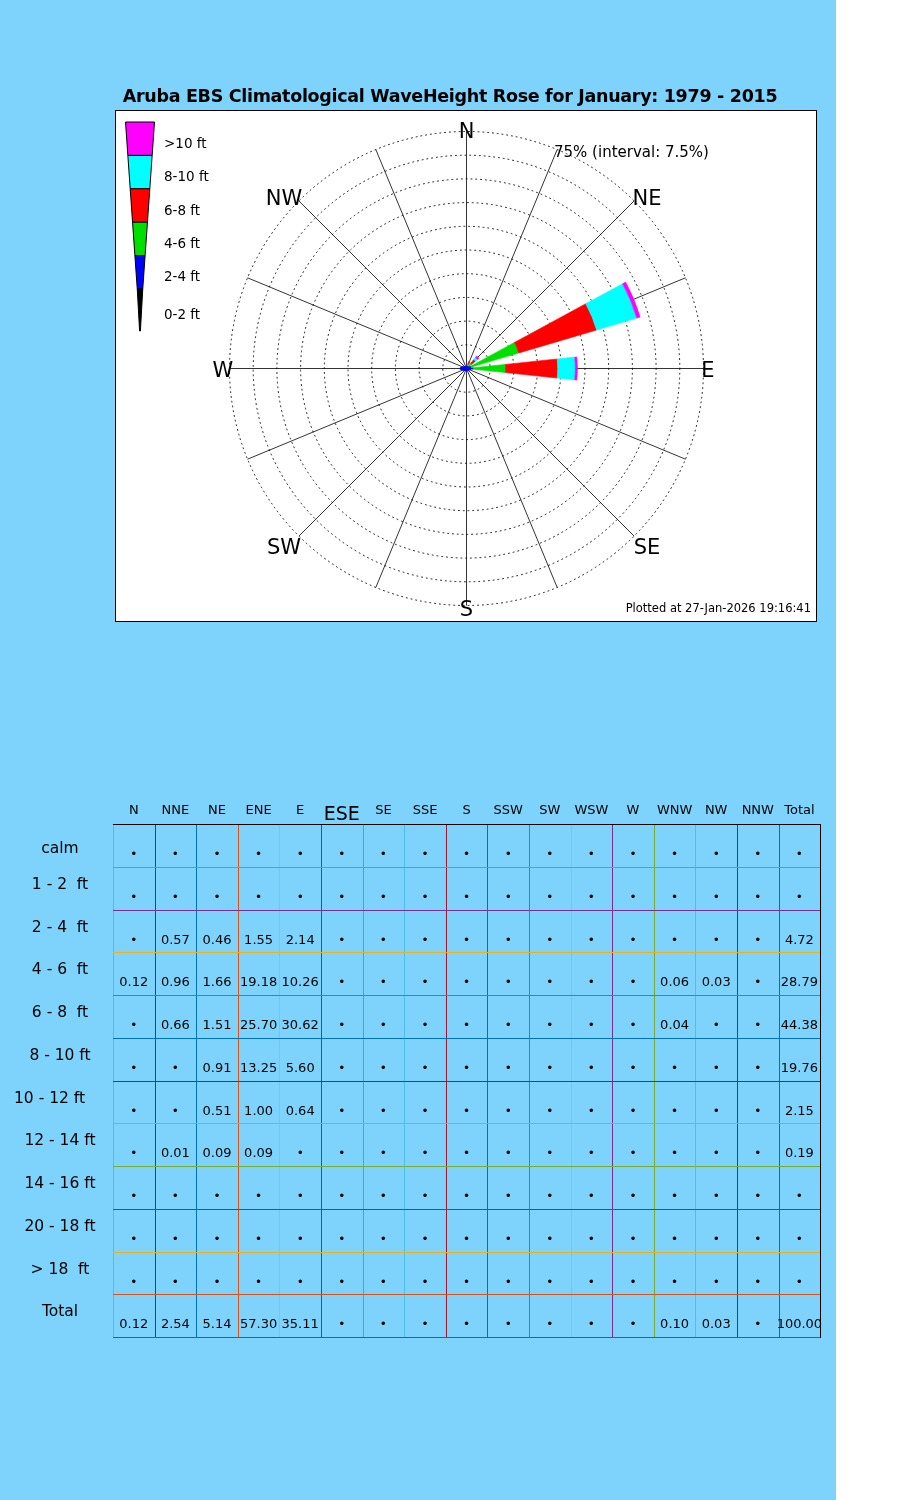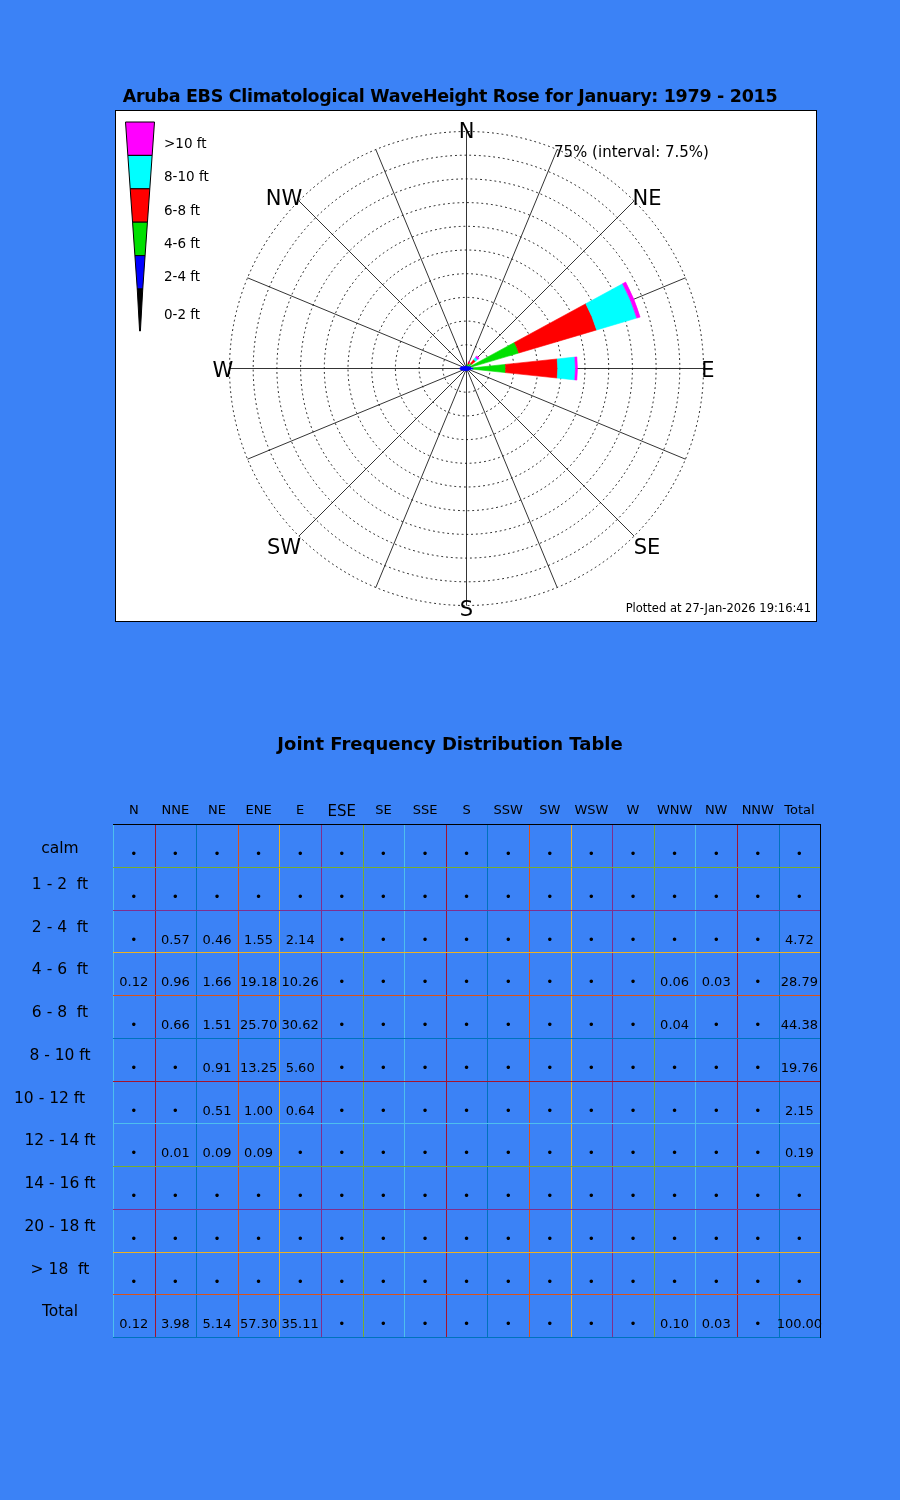--- a/index.html
+++ b/index.html
@@ -1,16 +1,16 @@
 <!DOCTYPE html>
 <html><head>
 <meta charset="utf-8">
 <style>
   html,body{margin:0;padding:0;background:#fff;}
-  .page{position:relative;width:900px;height:1500px;background:#3b82f6;overflow:hidden;
+  .page{position:relative;width:836px;height:1500px;background:#7dd3fc;overflow:hidden;
         font-family:"DejaVu Sans","Liberation Sans",sans-serif;color:#000;}
   .main-title{position:absolute;left:0;top:86px;width:900px;text-align:center;
         font-size:17.5px;font-weight:bold;letter-spacing:-0.3px;}
   .rose-box{position:absolute;left:115px;top:110px;width:700px;height:510px;
         border:1px solid #000;background:#fff;}
   .rose-box svg{display:block;}
   .table-title{position:absolute;left:0;top:733px;width:900px;text-align:center;
         font-size:18px;font-weight:bold;}
   #table-host{position:absolute;left:0;top:0;width:900px;height:1500px;}
   #table-host div{line-height:1.15;}
@@ -92,21 +92,20 @@
         <text x="48" y="103.5" font-size="13.5" fill="#000">6-8 ft</text>
         <polygon points="16.55,111.2 31.45,111.2 29.1,144.6 18.9,144.6" fill="#00E000" stroke="#000" stroke-width="1"></polygon>
         <text x="48" y="136.9" font-size="13.5" fill="#000">4-6 ft</text>
         <polygon points="18.9,144.6 29.1,144.6 26.75,178 21.25,178" fill="#0000FF" stroke="#000" stroke-width="1"></polygon>
         <text x="48" y="170.3" font-size="13.5" fill="#000">2-4 ft</text>
         <polygon points="21.25,178 26.75,178 24.4,220 23.6,220" fill="#000000" stroke="#000" stroke-width="1"></polygon>
         <text x="48" y="208.0" font-size="13.5" fill="#000">0-2 ft</text>
       </svg>
   </div>
 
-  <div class="table-title">Joint Frequency Distribution Table</div>
 
   <div id="table-host">
       <div style="position: absolute; left: 113px; top: 824px; width: 1px; height: 514px; background: rgb(77, 190, 238);"></div>
       <div style="position: absolute; left: 154.6px; top: 824px; width: 1px; height: 514px; background: rgb(162, 20, 47);"></div>
       <div style="position: absolute; left: 196.2px; top: 824px; width: 1px; height: 514px; background: rgb(0, 114, 189);"></div>
       <div style="position: absolute; left: 237.8px; top: 824px; width: 1px; height: 514px; background: rgb(217, 83, 25);"></div>
       <div style="position: absolute; left: 279.4px; top: 824px; width: 1px; height: 514px; background: rgb(237, 177, 32);"></div>
       <div style="position: absolute; left: 321px; top: 824px; width: 1px; height: 514px; background: rgb(126, 47, 142);"></div>
       <div style="position: absolute; left: 362.6px; top: 824px; width: 1px; height: 514px; background: rgb(119, 172, 48);"></div>
       <div style="position: absolute; left: 404.2px; top: 824px; width: 1px; height: 514px; background: rgb(77, 190, 238);"></div>
@@ -131,21 +130,21 @@
       <div style="position: absolute; left: 113px; top: 1251.5px; width: 708.2px; height: 1px; background: rgb(237, 177, 32);"></div>
       <div style="position: absolute; left: 113px; top: 1294.25px; width: 708.2px; height: 1px; background: rgb(217, 83, 25);"></div>
       <div style="position: absolute; left: 113px; top: 1337px; width: 708.2px; height: 1px; background: rgb(0, 114, 189);"></div>
       <div style="position: absolute; left: 113px; top: 824px; width: 708.2px; height: 1px; background: rgb(0, 0, 0);"></div>
       <div style="position: absolute; left: 820.2px; top: 824px; width: 1px; height: 514px; background: rgb(0, 0, 0);"></div>
       <div style="position: absolute; left: 133.8px; top: 803px; transform: translateX(-50%); font-size: 13px; white-space: nowrap;">N</div>
       <div style="position: absolute; left: 175.4px; top: 803px; transform: translateX(-50%); font-size: 13px; white-space: nowrap;">NNE</div>
       <div style="position: absolute; left: 217px; top: 803px; transform: translateX(-50%); font-size: 13px; white-space: nowrap;">NE</div>
       <div style="position: absolute; left: 258.6px; top: 803px; transform: translateX(-50%); font-size: 13px; white-space: nowrap;">ENE</div>
       <div style="position: absolute; left: 300.2px; top: 803px; transform: translateX(-50%); font-size: 13px; white-space: nowrap;">E</div>
-      <div style="position: absolute; left: 341.8px; top: 803px; transform: translateX(-50%); font-size: 15px; white-space: nowrap;">ESE</div>
+      <div style="position: absolute; left: 341.8px; top: 803px; transform: translateX(-50%); font-size: 19px; white-space: nowrap;">ESE</div>
       <div style="position: absolute; left: 383.4px; top: 803px; transform: translateX(-50%); font-size: 13px; white-space: nowrap;">SE</div>
       <div style="position: absolute; left: 425px; top: 803px; transform: translateX(-50%); font-size: 13px; white-space: nowrap;">SSE</div>
       <div style="position: absolute; left: 466.6px; top: 803px; transform: translateX(-50%); font-size: 13px; white-space: nowrap;">S</div>
       <div style="position: absolute; left: 508.2px; top: 803px; transform: translateX(-50%); font-size: 13px; white-space: nowrap;">SSW</div>
       <div style="position: absolute; left: 549.8px; top: 803px; transform: translateX(-50%); font-size: 13px; white-space: nowrap;">SW</div>
       <div style="position: absolute; left: 591.4px; top: 803px; transform: translateX(-50%); font-size: 13px; white-space: nowrap;">WSW</div>
       <div style="position: absolute; left: 633px; top: 803px; transform: translateX(-50%); font-size: 13px; white-space: nowrap;">W</div>
       <div style="position: absolute; left: 674.6px; top: 803px; transform: translateX(-50%); font-size: 13px; white-space: nowrap;">WNW</div>
       <div style="position: absolute; left: 716.2px; top: 803px; transform: translateX(-50%); font-size: 13px; white-space: nowrap;">NW</div>
       <div style="position: absolute; left: 757.8px; top: 803px; transform: translateX(-50%); font-size: 13px; white-space: nowrap;">NNW</div>
@@ -343,21 +342,21 @@
       <div style="position: absolute; left: 508.2px; top: 1275.5px; transform: translateX(-50%); font-size: 12px; white-space: nowrap;">•</div>
       <div style="position: absolute; left: 549.8px; top: 1275.5px; transform: translateX(-50%); font-size: 12px; white-space: nowrap;">•</div>
       <div style="position: absolute; left: 591.4px; top: 1275.5px; transform: translateX(-50%); font-size: 12px; white-space: nowrap;">•</div>
       <div style="position: absolute; left: 633px; top: 1275.5px; transform: translateX(-50%); font-size: 12px; white-space: nowrap;">•</div>
       <div style="position: absolute; left: 674.6px; top: 1275.5px; transform: translateX(-50%); font-size: 12px; white-space: nowrap;">•</div>
       <div style="position: absolute; left: 716.2px; top: 1275.5px; transform: translateX(-50%); font-size: 12px; white-space: nowrap;">•</div>
       <div style="position: absolute; left: 757.8px; top: 1275.5px; transform: translateX(-50%); font-size: 12px; white-space: nowrap;">•</div>
       <div style="position: absolute; left: 799.4px; top: 1275.5px; transform: translateX(-50%); font-size: 12px; white-space: nowrap;">•</div>
       <div style="position: absolute; left: 14px; top: 1303.25px; width: 92px; text-align: center; font-size: 15.5px; white-space: pre;">Total</div>
       <div style="position: absolute; left: 133.8px; top: 1317.25px; transform: translateX(-50%); font-size: 13px; white-space: nowrap;">0.12</div>
-      <div style="position: absolute; left: 175.4px; top: 1317.25px; transform: translateX(-50%); font-size: 13px; white-space: nowrap;">3.98</div>
+      <div style="position: absolute; left: 175.4px; top: 1317.25px; transform: translateX(-50%); font-size: 13px; white-space: nowrap;">2.54</div>
       <div style="position: absolute; left: 217px; top: 1317.25px; transform: translateX(-50%); font-size: 13px; white-space: nowrap;">5.14</div>
       <div style="position: absolute; left: 258.6px; top: 1317.25px; transform: translateX(-50%); font-size: 13px; white-space: nowrap;">57.30</div>
       <div style="position: absolute; left: 300.2px; top: 1317.25px; transform: translateX(-50%); font-size: 13px; white-space: nowrap;">35.11</div>
       <div style="position: absolute; left: 341.8px; top: 1318.25px; transform: translateX(-50%); font-size: 12px; white-space: nowrap;">•</div>
       <div style="position: absolute; left: 383.4px; top: 1318.25px; transform: translateX(-50%); font-size: 12px; white-space: nowrap;">•</div>
       <div style="position: absolute; left: 425px; top: 1318.25px; transform: translateX(-50%); font-size: 12px; white-space: nowrap;">•</div>
       <div style="position: absolute; left: 466.6px; top: 1318.25px; transform: translateX(-50%); font-size: 12px; white-space: nowrap;">•</div>
       <div style="position: absolute; left: 508.2px; top: 1318.25px; transform: translateX(-50%); font-size: 12px; white-space: nowrap;">•</div>
       <div style="position: absolute; left: 549.8px; top: 1318.25px; transform: translateX(-50%); font-size: 12px; white-space: nowrap;">•</div>
       <div style="position: absolute; left: 591.4px; top: 1318.25px; transform: translateX(-50%); font-size: 12px; white-space: nowrap;">•</div>

